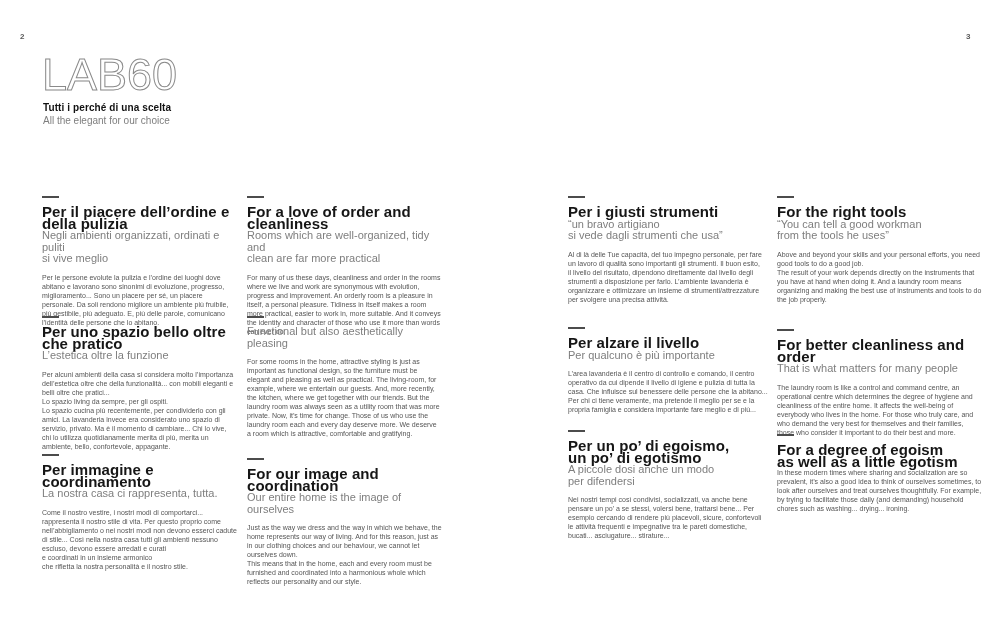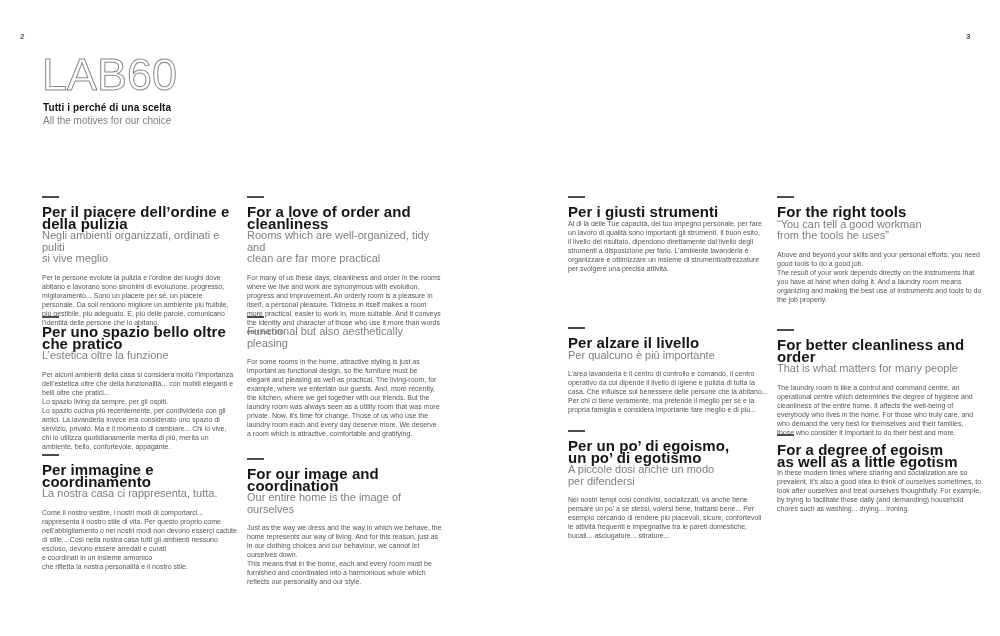--- a/index.html
+++ b/index.html
@@ -48,21 +48,21 @@
   <div class="page-num right">3</div>
 
   <div class="logo-wrap">
     <svg width="170" height="50" viewBox="0 0 170 50">
       <text x="0" y="40" font-family="Liberation Sans, sans-serif" font-size="45" fill="none" stroke="#8a8a8a" stroke-width="1">LAB60</text>
     </svg>
   </div>
 
   <div class="title-block">
     <div class="title-it">Tutti i perché di una scelta</div>
-    <div class="title-en">All the motives for our choice</div>
+    <div class="title-en">All the elegant for our choice</div>
   </div>
 
   <div class="section" id="s0">
     <div class="dash"></div>
     <div class="heading">Per il piacere dell’ordine e della pulizia</div>
     <div class="subhead">Negli ambienti organizzati, ordinati e puliti
 si vive meglio</div>
     <div class="bodytxt">Per le persone evolute la pulizia e l’ordine dei luoghi dove abitano e lavorano sono sinonimi di evoluzione, progresso, miglioramento... Sono un piacere per sé, un piacere personale. Da soli rendono migliore un ambiente più fruibile, più gestibile, più adeguato. E, più delle parole, comunicano l’identità delle persone che lo abitano.</div>
   </div>
 
@@ -70,20 +70,22 @@
     <div class="dash"></div>
     <div class="heading">For a love of order and cleanliness</div>
     <div class="subhead">Rooms which are well-organized, tidy and
 clean are far more practical</div>
     <div class="bodytxt">For many of us these days, cleanliness and order in the rooms where we live and work are synonymous with evolution, progress and improvement. An orderly room is a pleasure in itself, a personal pleasure. Tidiness in itself makes a room more practical, easier to work in, more suitable. And it conveys the identity and character of those who use it more than words can ever do.</div>
   </div>
 
   <div class="section" id="s2">
     <div class="dash"></div>
     <div class="heading">Per i giusti strumenti</div>
+    <div class="subhead">“un bravo artigiano
+si vede dagli strumenti che usa”</div>
     <div class="bodytxt">Al di là delle Tue capacità, del tuo impegno personale, per fare un lavoro di qualità sono importanti gli strumenti. Il buon esito, il livello del risultato, dipendono direttamente dal livello degli strumenti a disposizione per farlo. L’ambiente lavanderia è organizzare e ottimizzare un insieme di strumenti/attrezzature per svolgere una precisa attività.</div>
   </div>
 
   <div class="section" id="s3">
     <div class="dash"></div>
     <div class="heading">For the right tools</div>
     <div class="subhead">“You can tell a good workman
 from the tools he uses”</div>
     <div class="bodytxt">Above and beyond your skills and your personal efforts, you need good tools to do a good job.
 The result of your work depends directly on the instruments that you have at hand when doing it. And a laundry room means organizing and making the best use of instruments and tools to do the job properly.</div>

